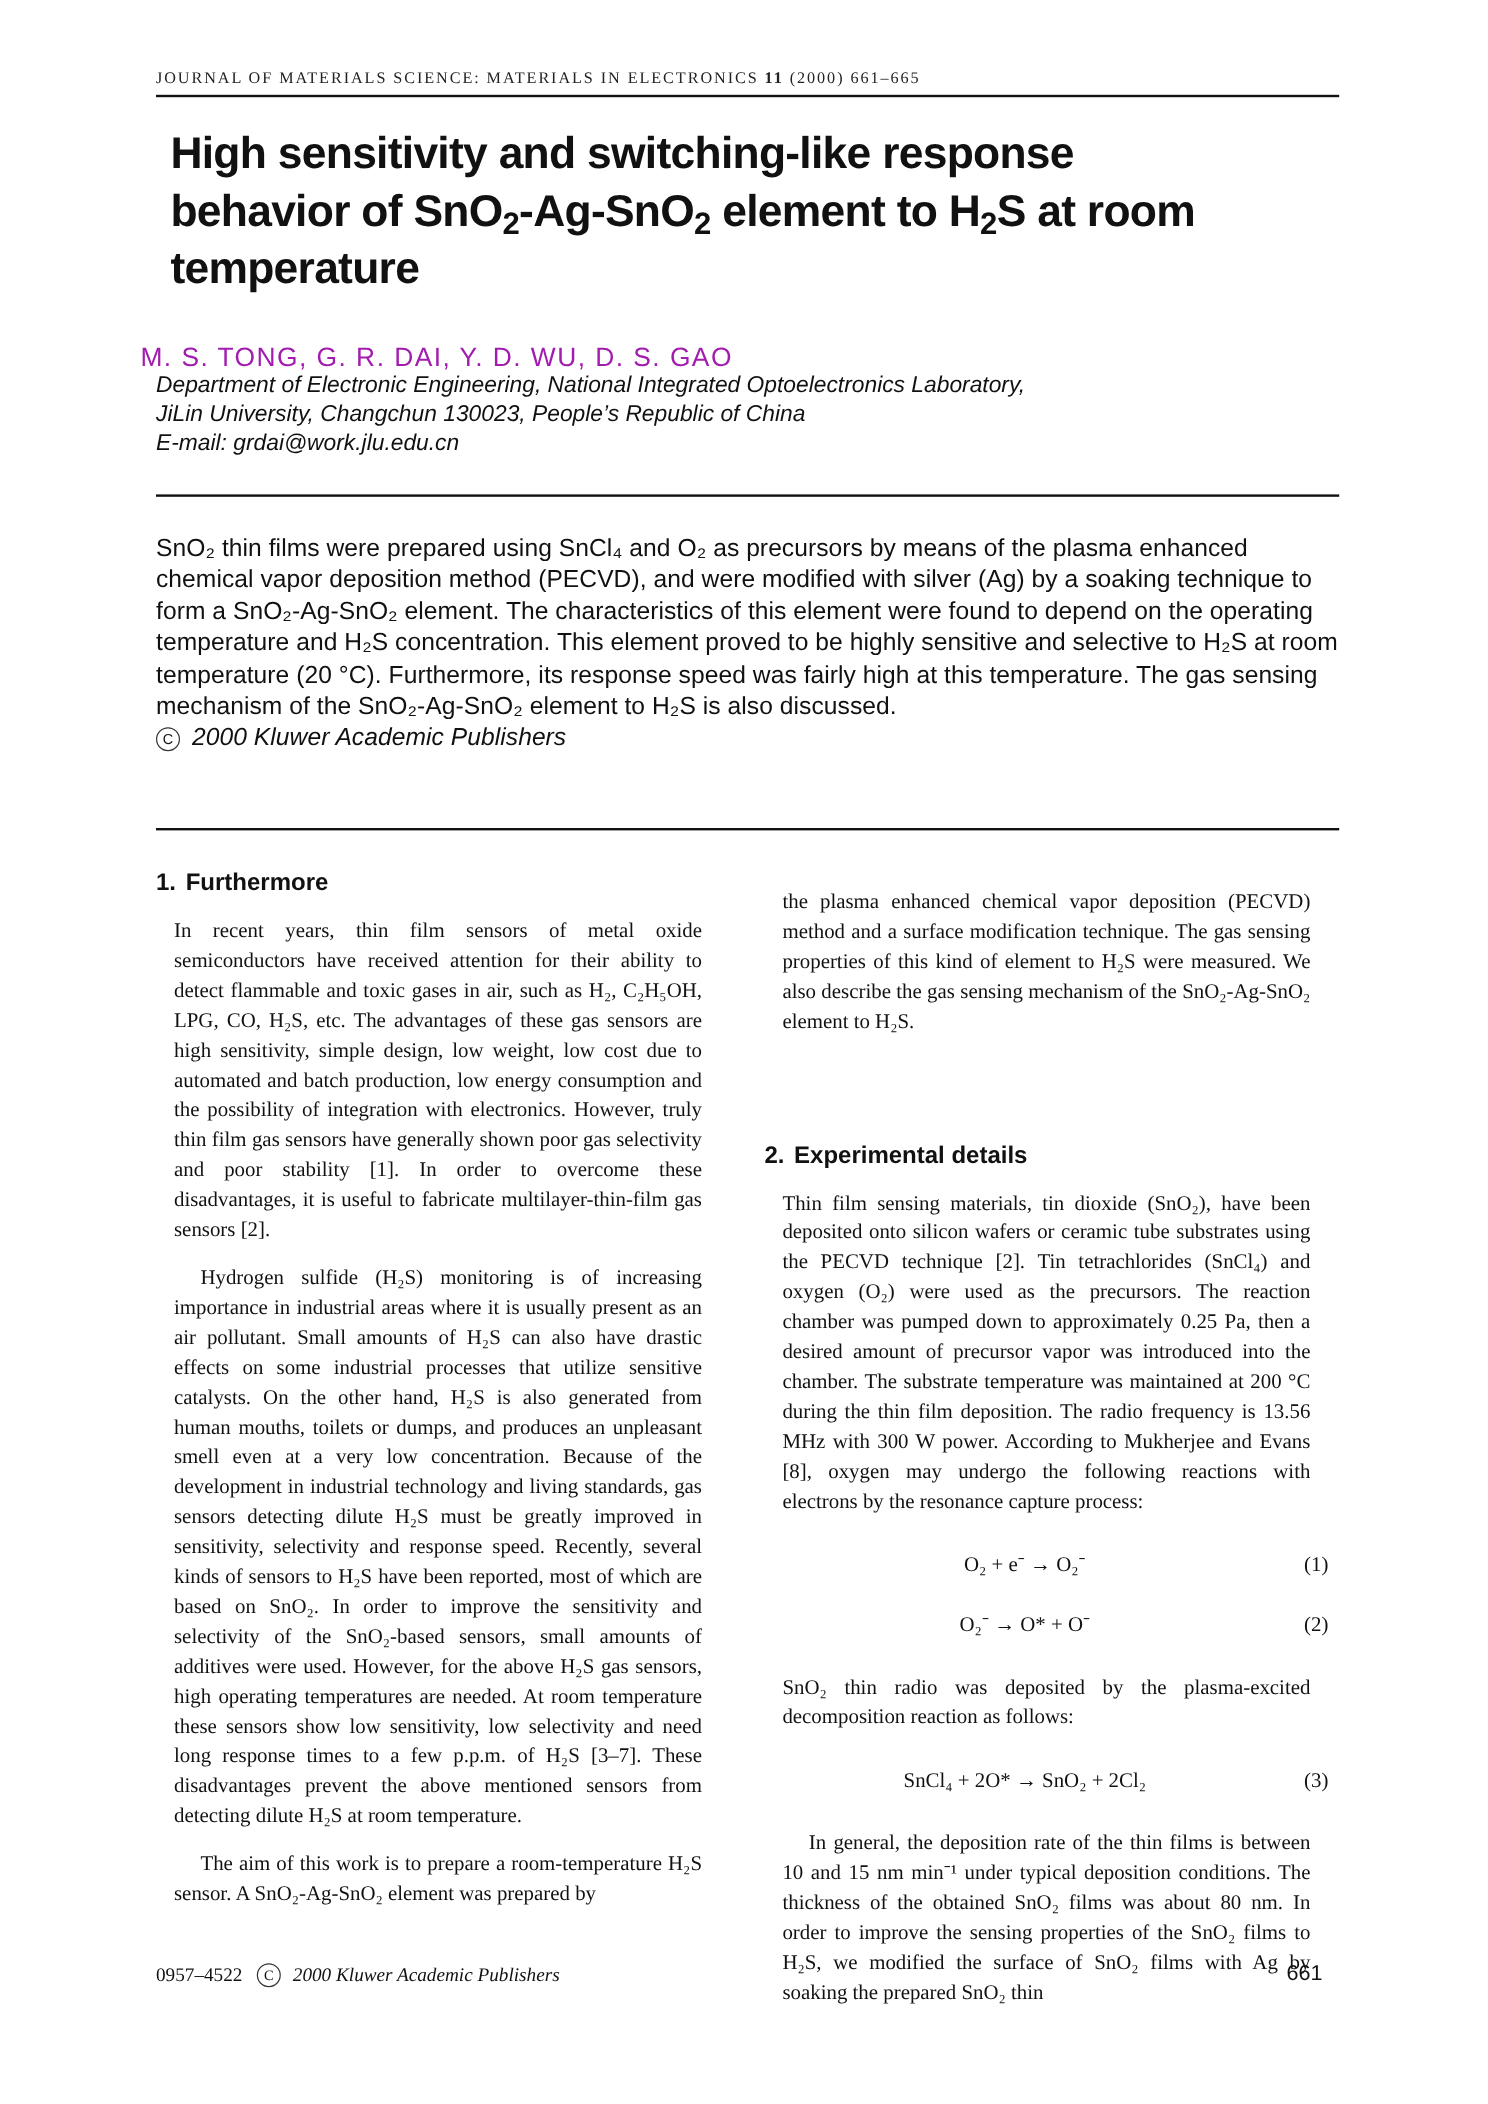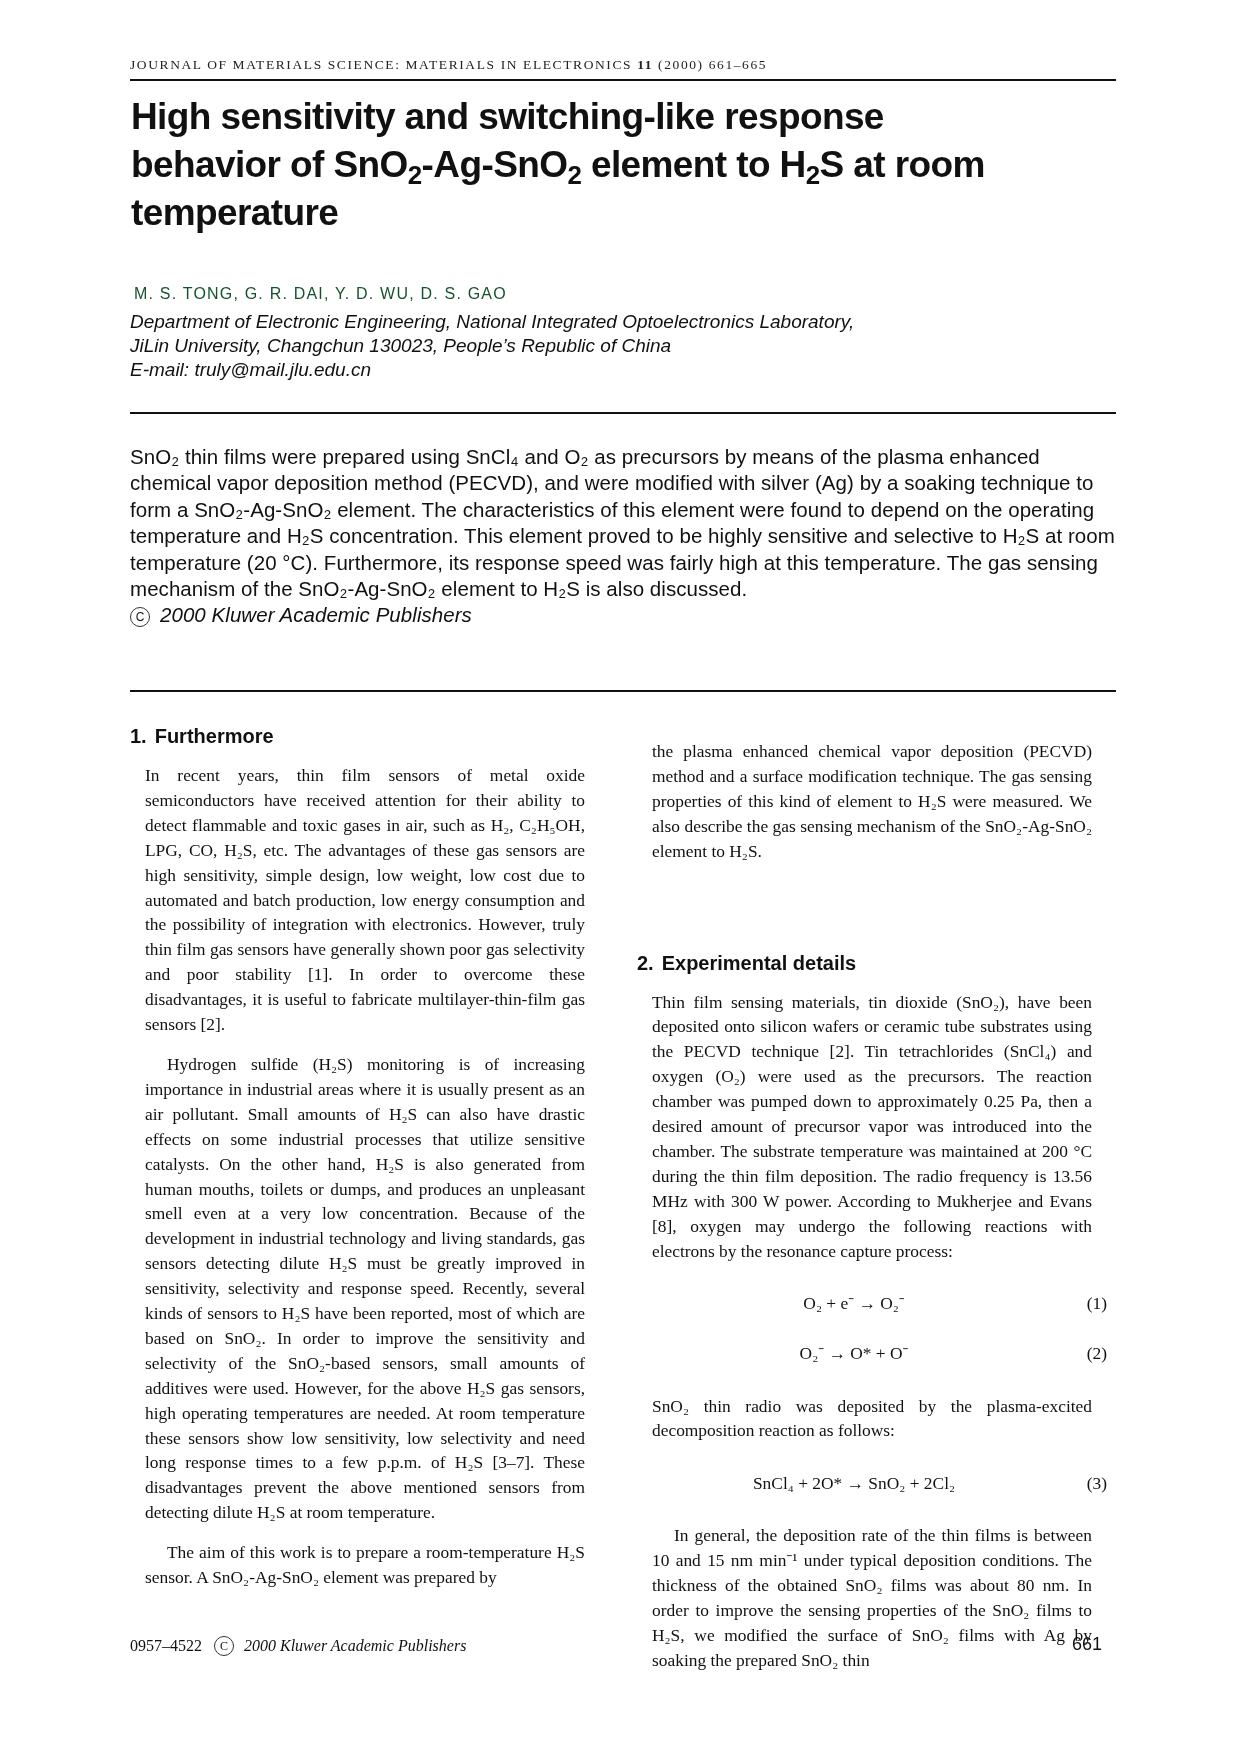--- a/index.html
+++ b/index.html
@@ -1,23 +1,23 @@
 <!DOCTYPE html>
 <html><head>
 <meta charset="utf-8">
 <style>
   html, body { margin:0; padding:0; background:#ffffff; }
   body { width:1240px; height:1753px; position:relative; overflow:hidden; color:#111; }
   .page { position:absolute; left:0; top:0; width:1240px; height:1753px; }
   .running-head { position:absolute; left:130px; top:57px; font-family:"Liberation Serif", serif; font-size:13.5px; letter-spacing:1.6px; color:#222; white-space:nowrap; }
   .running-head b { font-weight:bold;text-align:center; }
   .rule-top { position:absolute; left:130px; top:79px; width:986px; height:2px; background:#111; }
-  .title { position:absolute; left:130px; top:92px; width:1000px; font-family:"Liberation Sans", sans-serif; font-weight:bold; font-size:37px; line-height:48px; letter-spacing:-0.6px; color:#111; margin:1px; }
+  .title { position:absolute; left:130px; top:92px; width:1000px; font-family:"Liberation Sans", sans-serif; font-weight:bold; font-size:37px; line-height:48px; letter-spacing:-0.6px; color:#111; margin:12px; }
   sub { font-size:0.7em; vertical-align:-0.28em; line-height:0; }
-  .authors { position:absolute; left:134px; top:285px; font-family:"Liberation Sans", sans-serif; font-size:16px; letter-spacing:1.2px; color:#14532d; }
+  .authors { position:absolute; left:117px; top:285px; font-family:"Liberation Sans", sans-serif; font-size:22px; letter-spacing:1.2px; color:#a21caf; }
   .affil { position:absolute; left:130px; top:310px; width:980px; font-family:"Liberation Sans", sans-serif; font-style:italic; font-size:19px; line-height:24px; color:#111; }
   .rule-mid { position:absolute; left:130px; top:412px; width:986px; height:2px; background:#111; }
   .abstract { position:absolute; left:130px; top:444px; width:986px; font-family:"Liberation Sans", sans-serif; font-size:20.5px; line-height:26.4px; color:#111; letter-spacing:0.05px; }
   .abstract .copy { font-style:italic; }
   .copy-symbol { display:inline-block; width:18px; height:18px; border:1px solid #333; border-radius:50%; font-size:12px; line-height:18px; text-align:center; font-style:normal; margin-right:10px; vertical-align:1px; }
   .rule-bot { position:absolute; left:130px; top:690px; width:986px; height:2px; background:#111; }
   .col { position:absolute; top:724px; width:470px; font-family:"Liberation Serif", serif; font-size:17.4px; line-height:24.9px; color:#111; text-align:justify; }
   .col-left { left:130px; }
   .col-right { left:637px; }
   .col p { margin:15px; }
@@ -46,21 +46,21 @@
   <h1 class="title">
     <span>High sensitivity and switching-like response</span><br>
     <span><span>behavior of SnO</span><sub>2</sub><span>-Ag-SnO</span><sub>2</sub><span> element to H</span><sub>2</sub><span>S at room</span></span><br>
     <span>temperature</span>
   </h1>
 
   <div class="authors">M. S. TONG, G. R. DAI, Y. D. WU, D. S. GAO</div>
   <div class="affil">
     <div>Department of Electronic Engineering, National Integrated Optoelectronics Laboratory,</div>
     <div>JiLin University, Changchun 130023, People’s Republic of China</div>
-    <div>E-mail: truly@mail.jlu.edu.cn</div>
+    <div>E-mail: grdai@work.jlu.edu.cn</div>
   </div>
 
   <div class="rule-mid"></div>
 
   <div class="abstract">
     <div>SnO₂ thin films were prepared using SnCl₄ and O₂ as precursors by means of the plasma enhanced chemical vapor deposition method (PECVD), and were modified with silver (Ag) by a soaking technique to form a SnO₂-Ag-SnO₂ element. The characteristics of this element were found to depend on the operating temperature and H₂S concentration. This element proved to be highly sensitive and selective to H₂S at room temperature (20 °C). Furthermore, its response speed was fairly high at this temperature. The gas sensing mechanism of the SnO₂-Ag-SnO₂ element to H₂S is also discussed.</div>
     <div class="copy">
       <span class="copy-symbol">C</span><span>2000 Kluwer Academic Publishers</span>
     </div>
   </div>

